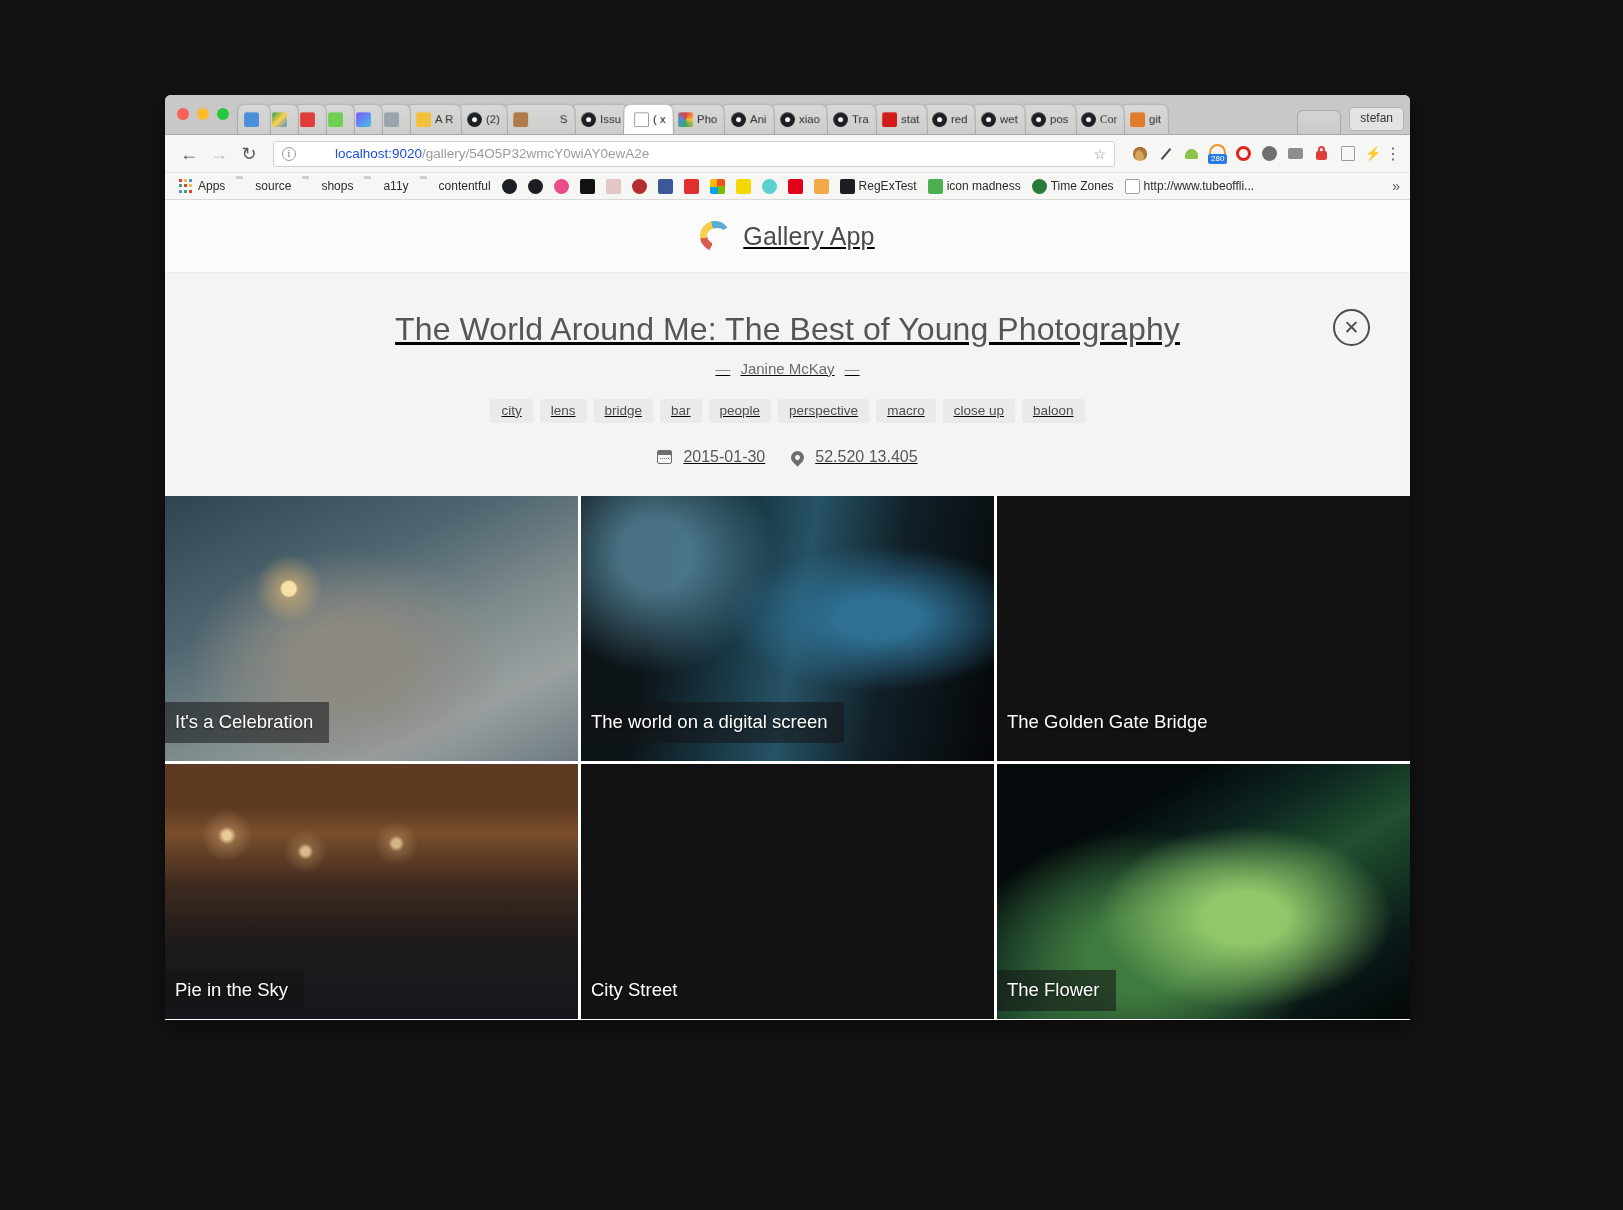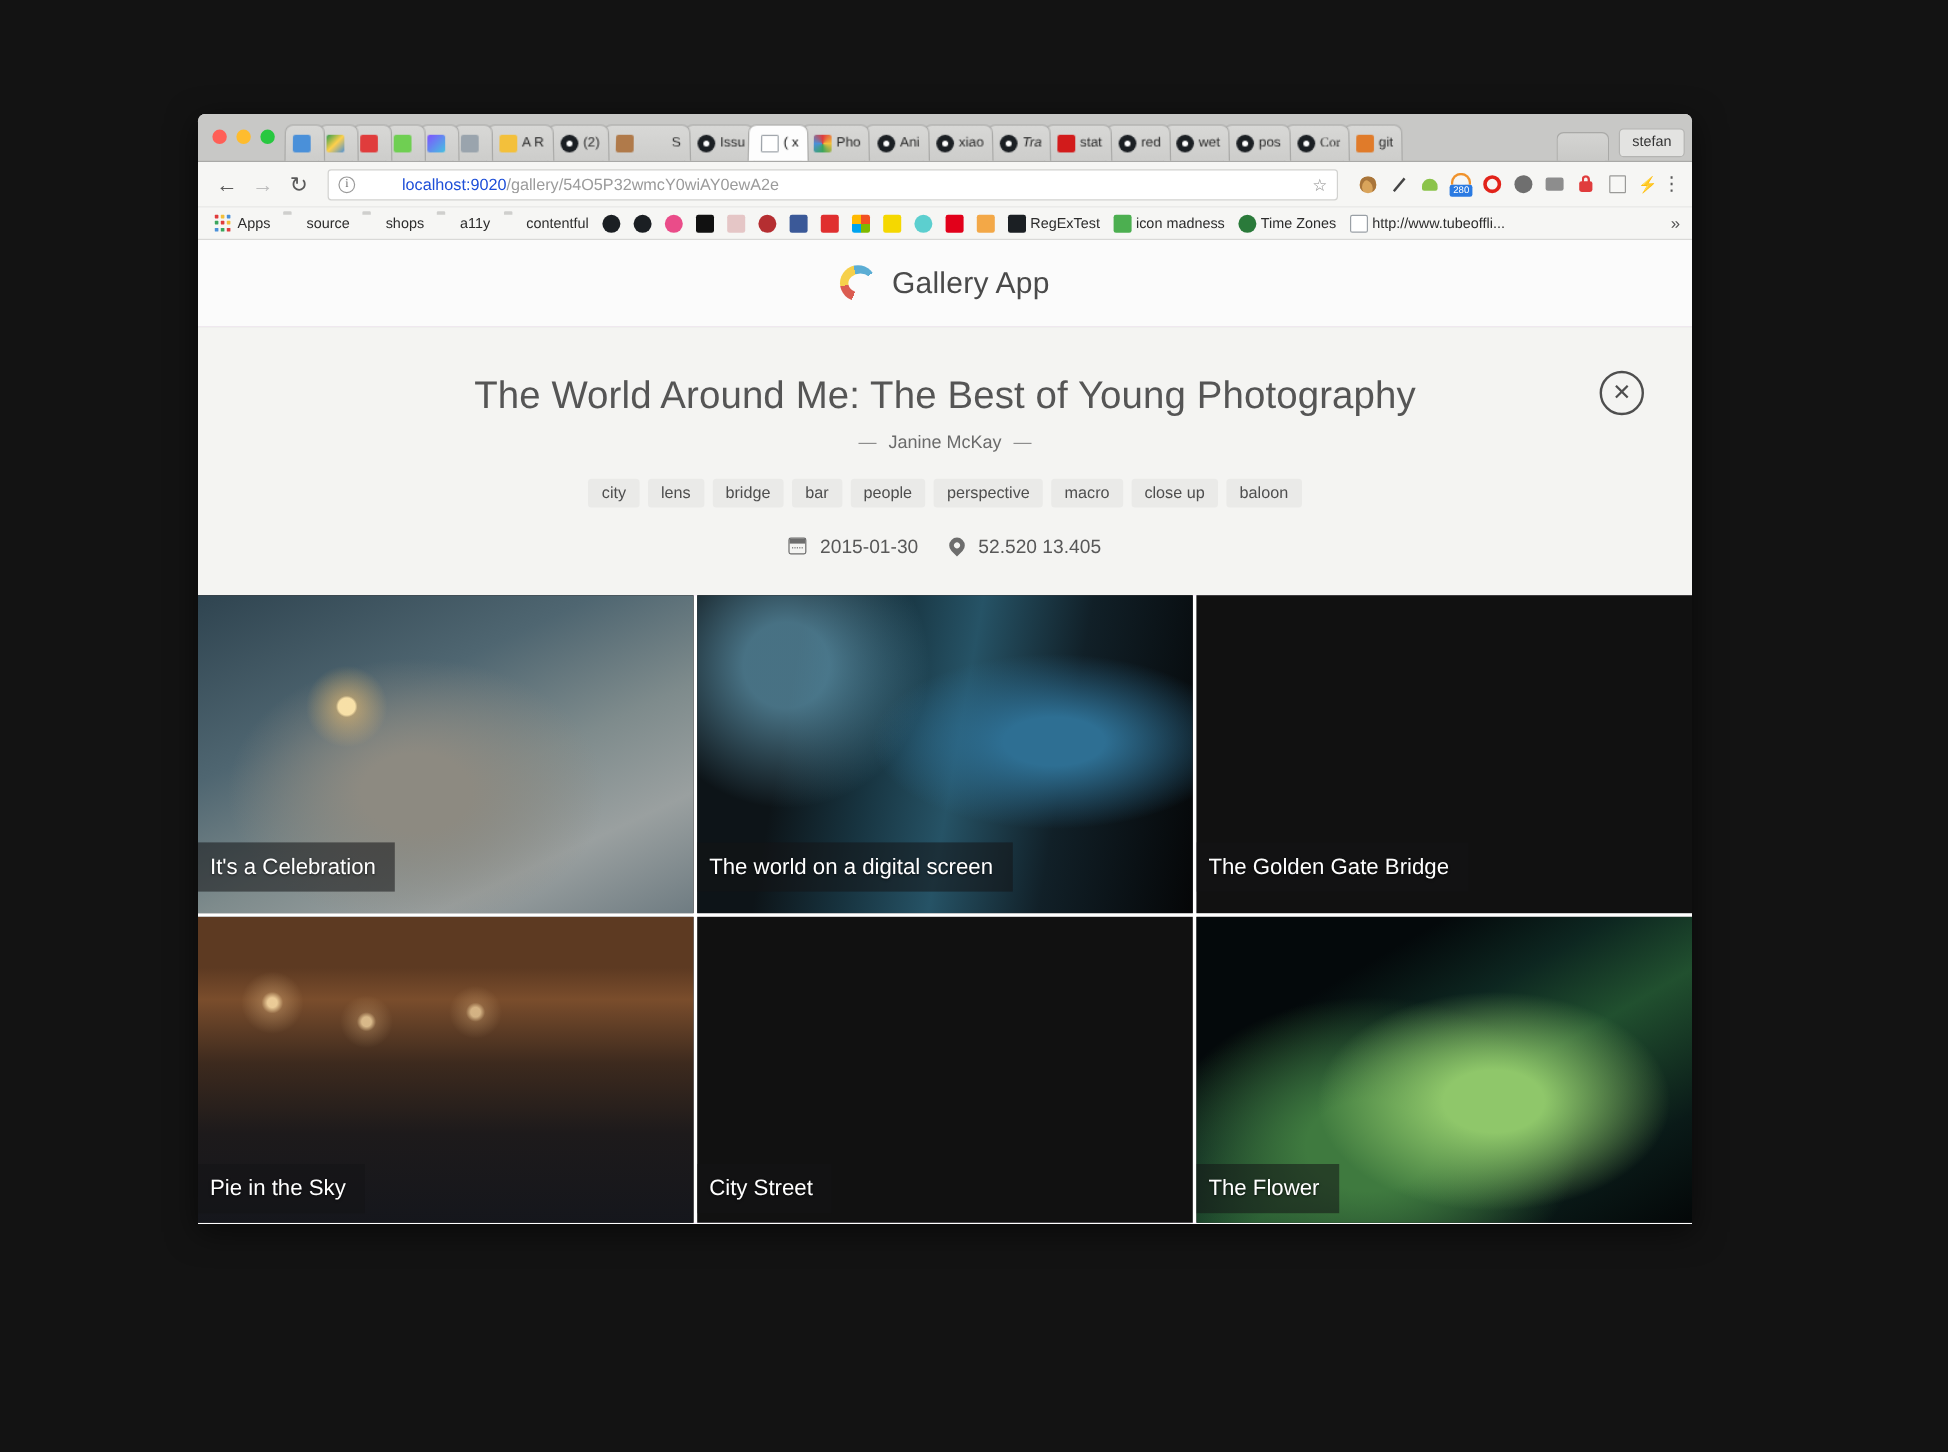--- a/index.html
+++ b/index.html
@@ -183,23 +183,24 @@
     content:""; position:absolute; top:-3px; left:0;
     width:7px; height:3px; background:#cfcfcd; border-radius:1px 1px 0 0;
   }
   #apps-grid { display:grid; grid-template-columns: repeat(3,3px); grid-gap: 2px; }
   #apps-grid i { width:3px; height:3px; display:block; border-radius:.5px; }
   #bm-overflow { margin-left: auto; color: #555; font-size: 14px; padding-right: 4px; }
 
   
   #page {
     height: 819px;
-    background: #f0abfc;
+    background: #ef4444;
     overflow: hidden;
     position: relative;
+    text-decoration: underline;
   }
   #app-header {
     height: 72px;
     background: #fbfbfb;
     display: flex;
     align-items: center;
     justify-content: center;
     gap: 13px;
   }
   #app-title { font-size: 25px; color: #4a4a4a; font-weight: 400; letter-spacing: .2px;}
@@ -263,21 +264,21 @@
   }
   #meta-row {
     margin-top: 25px;
     display: flex;
     justify-content: center;
     align-items: center;
     gap: 26px;
     font-size: 16px;
     color: #585858;
   }
-  .meta-item { display: flex; gap: 11px; }
+  .meta-item { display: flex; align-items: center; gap: 11px; }
   .icon-cal {
     width: 15px; height: 14px;
     border: 1.6px solid #6d6d6d;
     border-radius: 2px;
     position: relative;
     display: inline-block;
   }
   .icon-cal:before {
     content:""; position:absolute; left:0; right:0; top:0; height:3.5px;
     background:#6d6d6d;
@@ -453,21 +454,21 @@
           <span class="tab-label">Pho</span>
         </div>
         <div class="tab" style="z-index: 18;">
           <span class="favicon" style="background: rgb(255, 255, 255); border-radius: 50%; box-shadow: rgb(27, 31, 35) 0px 0px 0px 5px inset;"></span>
           <span class="tab-label">Ani</span>
         </div>
         <div class="tab" style="z-index: 17;">
           <span class="favicon" style="background: rgb(255, 255, 255); border-radius: 50%; box-shadow: rgb(27, 31, 35) 0px 0px 0px 5px inset;"></span>
           <span class="tab-label">xiao</span>
         </div>
-        <div class="tab" style="z-index: 16; font-style: italic;">
+        <div class="tab" style="z-index: 16;">
           <span class="favicon" style="background: rgb(255, 255, 255); border-radius: 50%; box-shadow: rgb(27, 31, 35) 0px 0px 0px 5px inset;"></span>
           <span class="tab-label">Tra</span>
         </div>
         <div class="tab" style="z-index: 15;">
           <span class="favicon" style="background: rgb(210, 27, 27);"></span>
           <span class="tab-label">stat</span>
         </div>
         <div class="tab" style="z-index: 14;">
           <span class="favicon" style="background: rgb(255, 255, 255); border-radius: 50%; box-shadow: rgb(27, 31, 35) 0px 0px 0px 5px inset;"></span>
           <span class="tab-label">red</span>

